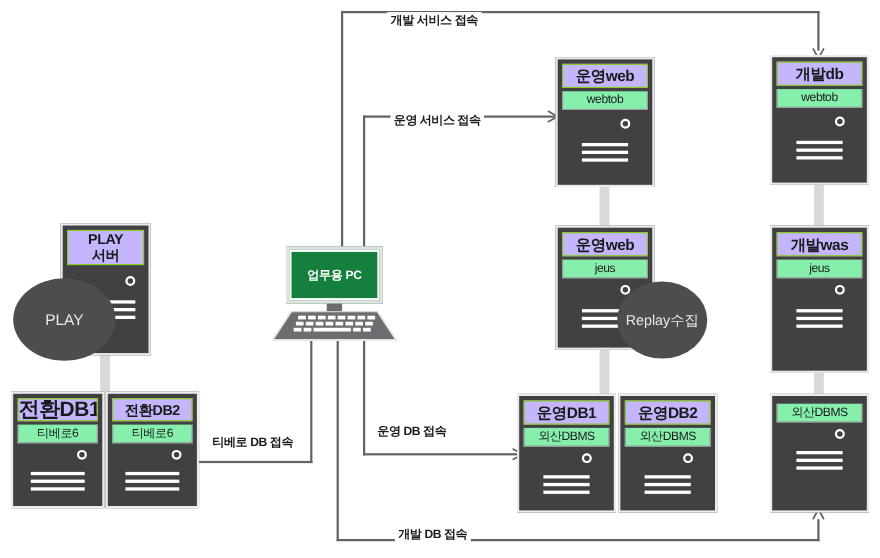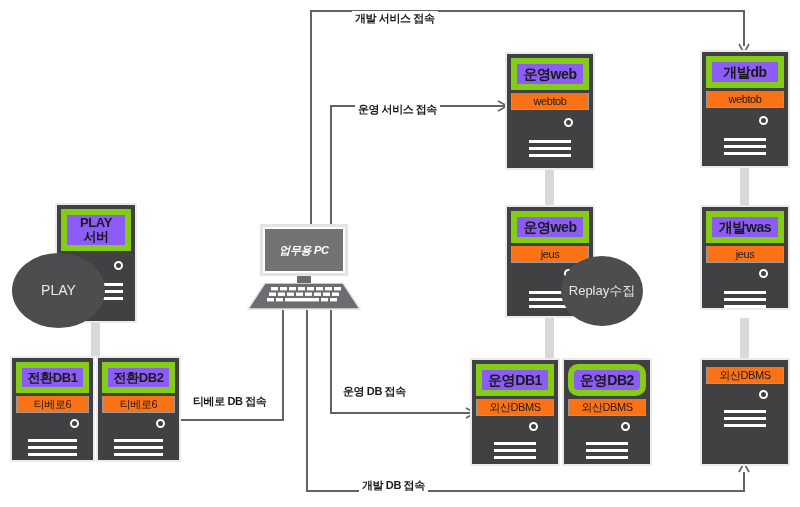--- a/index.html
+++ b/index.html
@@ -16,33 +16,33 @@
   .server{
     position:absolute;
     box-sizing:border-box;
     background:#414042;
     border:2px solid #ebebeb;
     padding:4px 4px 6px 4px;
     z-index:5;
   }
   .srv-title{
     box-sizing:border-box;
-    background:#8b5cf6;
+    background:#c4b5fd;
     color:#1a1a1a;
-    border:6px solid #84cc16;
+    border:1px solid #84cc16;
     text-align:center;
     font-weight:bold;
     line-height:1.05;
     letter-spacing:-0.4px;
     white-space:nowrap;
     overflow:hidden;
   }
   .srv-sub{
     box-sizing:border-box;
-    background:#f97316;
+    background:#86efac;
     color:#1a1a1a;
     border:1px solid #9a9a9a;
     border-top:none;
     text-align:center;
     font-size:11px;
     line-height:16px;
     letter-spacing:-0.4px;
     white-space:nowrap;
     overflow:hidden;
     margin-top:3px;
@@ -85,24 +85,23 @@
     justify-content:center;
     text-align:center;
     z-index:8;
     line-height:1.1;
   }
 
   
   .pc-monitor{
     position:absolute;
     box-sizing:border-box;
-    background:#737373;
+    background:#15803d;
     border:3px solid #e3e3e3;
     z-index:6;
-    font-style:italic;
   }
   .pc-screen{
     box-sizing:border-box;
     width:100%;height:100%;
     border:2px solid #ffffff;
     display:flex;align-items:center;justify-content:center;
     color:#ffffff;
     font-size:11px;
     font-weight:bold;
     letter-spacing:-0.3px;
@@ -201,21 +200,21 @@
           <i></i>
         </div>
     </div>
   </div>
 
   <div class="bubble" style="left:12px;top:253px;width:93px;height:75px;font-size:14px;">
     <span>PLAY</span>
   </div>
 
   <div class="server" style="left:10px;top:356px;width:85px;height:106px;">
-    <div class="srv-title" style="font-size:13px;line-height:19px;text-align:center;">전환DB1</div>
+    <div class="srv-title" style="font-size:19px;line-height:19px;text-align:center;">전환DB1</div>
     <div class="srv-sub">티베로6</div>
     <div class="srv-body" style="height:56px;">
       <div class="srv-led" style="right:10px;top:6px;"></div>
       <div class="srv-lines" style="left:12px;right:12px;top:26px;">
           <i></i>
           <i></i>
           <i></i>
         </div>
     </div>
   </div>
@@ -304,21 +303,21 @@
       <div class="srv-led" style="right:16px;top:6px;"></div>
       <div class="srv-lines" style="left:18px;right:18px;top:26px;">
           <i></i>
           <i></i>
           <i></i>
         </div>
     </div>
   </div>
 
   <div class="server" style="left:562px;top:358px;width:90px;height:108px;">
-    <div class="srv-title" style="font-size:14px;line-height:20px;border-radius:10px;">운영DB2</div>
+    <div class="srv-title" style="font-size:14px;line-height:20px;">운영DB2</div>
     <div class="srv-sub">외산DBMS</div>
     <div class="srv-body" style="height:56px;">
       <div class="srv-led" style="right:16px;top:6px;"></div>
       <div class="srv-lines" style="left:18px;right:18px;top:26px;">
           <i></i>
           <i></i>
           <i></i>
         </div>
     </div>
   </div>
@@ -329,21 +328,21 @@
     <div class="srv-body" style="height:66px;">
       <div class="srv-led" style="right:16px;top:8px;"></div>
       <div class="srv-lines" style="left:18px;right:18px;top:30px;">
           <i></i>
           <i></i>
           <i></i>
         </div>
     </div>
   </div>
 
-  <div class="server" style="left:700px;top:205px;width:90px;height:105px;">
+  <div class="server" style="left:700px;top:205px;width:90px;height:134px;">
     <div class="srv-title" style="font-size:14px;line-height:20px;">개발was</div>
     <div class="srv-sub">jeus</div>
     <div class="srv-body" style="height:61px;">
       <div class="srv-led" style="right:16px;top:6px;"></div>
       <div class="srv-lines" style="left:18px;right:18px;top:28px;">
           <i></i>
           <i></i>
           <i></i>
         </div>
     </div>

